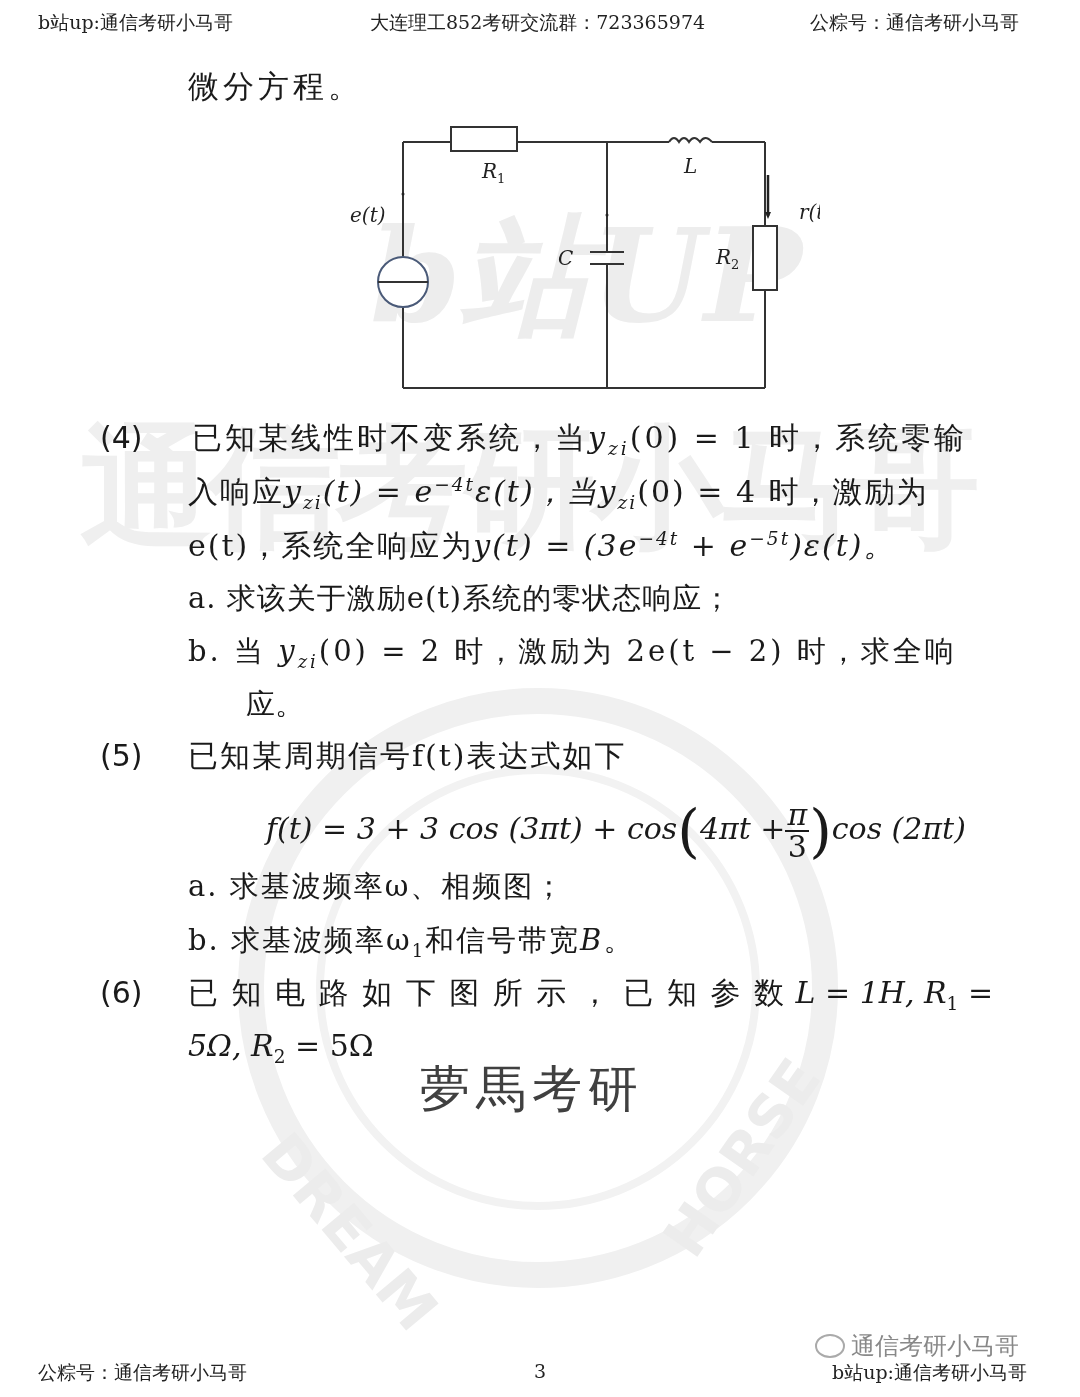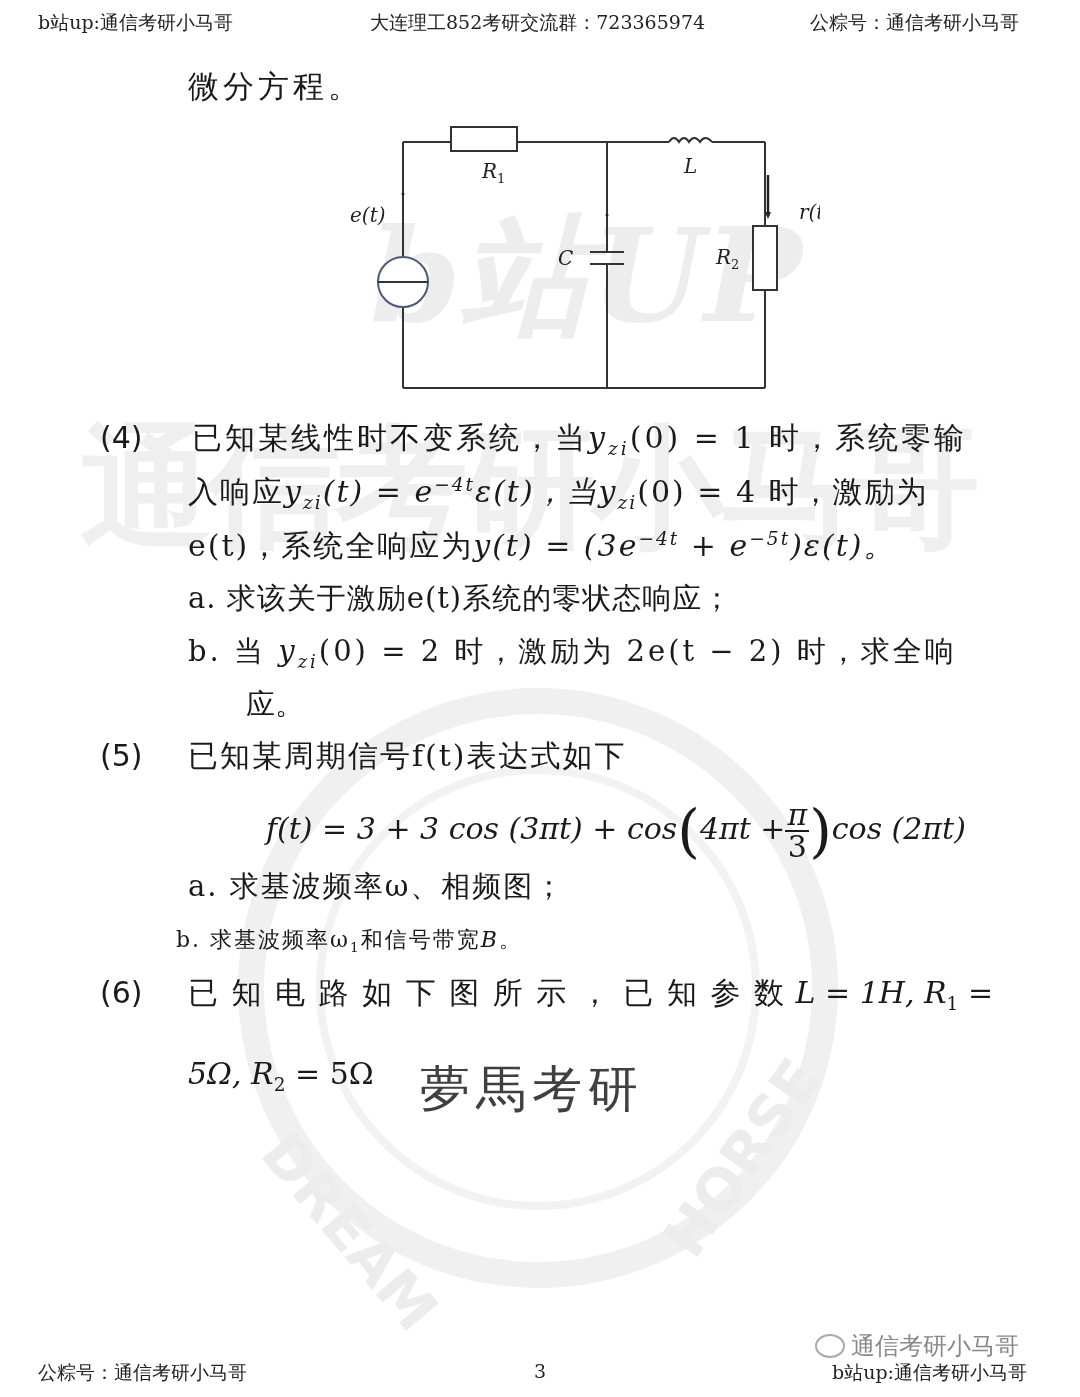--- a/index.html
+++ b/index.html
@@ -96,29 +96,29 @@
   <span>b. 当</span> <span class="math">y</span><sub class="math">zi</sub><span>(0) = 2 时，激励为 2e(t − 2) 时，求全响</span>
 </div>
 <div class="line" style="left:246px;top:686px;font-size:29px;">应。</div>
 
 <div class="num" style="left:100px;top:738px;">(5)</div>
 <div class="line" style="left:188px;top:738px;letter-spacing:2px;">已知某周期信号f(t)表达式如下</div>
 <div class="line" style="left:228px;top:800px;margin-left:38px;">
   <span class="math">f(t) = 3 + 3 cos (3πt) + cos</span><span class="bigparen">(</span><span class="math">4πt +</span><span class="frac"><span class="top math">π</span><span class="math rm">3</span></span><span class="bigparen">)</span><span class="math">cos (2πt)</span>
 </div>
 <div class="line" style="left:188px;top:868px;font-size:29px;letter-spacing:2px;">a. 求基波频率ω、相频图；</div>
-<div class="line" style="left:176px;top:922px;font-size:22px;letter-spacing:2px;">
+<div class="line" style="left:188px;top:922px;font-size:29px;letter-spacing:2px;">
   <span>b. 求基波频率ω</span><sub>1</sub><span>和信号带宽</span><span class="math">B</span><span>。</span>
 </div>
 
 <div class="num" style="left:100px;top:975px;">(6)</div>
 <div class="line" style="left:188px;top:975px;">
   <span style="letter-spacing:2px;">已 知 电 路 如 下 图 所 示 ， 已 知 参 数</span> <span class="math">L = 1H, R</span><sub class="math rm">1</sub><span class="math rm"> =</span>
 </div>
-<div class="line" style="left:188px;top:1028px;margin-top:28px;">
+<div class="line" style="left:188px;top:1028px;">
   <span class="math">5Ω, R</span><sub class="math rm">2</sub><span class="math rm"> = 5Ω</span>
 </div>
 
 <div class="ftr" style="left:38px;top:1360px;">公粽号：通信考研小马哥</div>
 <div class="ftr" style="left:534px;top:1360px;">3</div>
 <div class="ftr" style="left:832px;top:1360px;">b站up:通信考研小马哥</div>
 <div style="position:absolute;left:815px;top:1330px;display:flex;align-items:center;gap:6px;color:#888;font-size:24px;font-family:'DejaVu Sans',sans-serif;">
   <span style="display:inline-block;width:26px;height:20px;border:2px solid #aaa;border-radius:50%;position:relative;"></span>
   <span>通信考研小马哥</span>
 </div>

